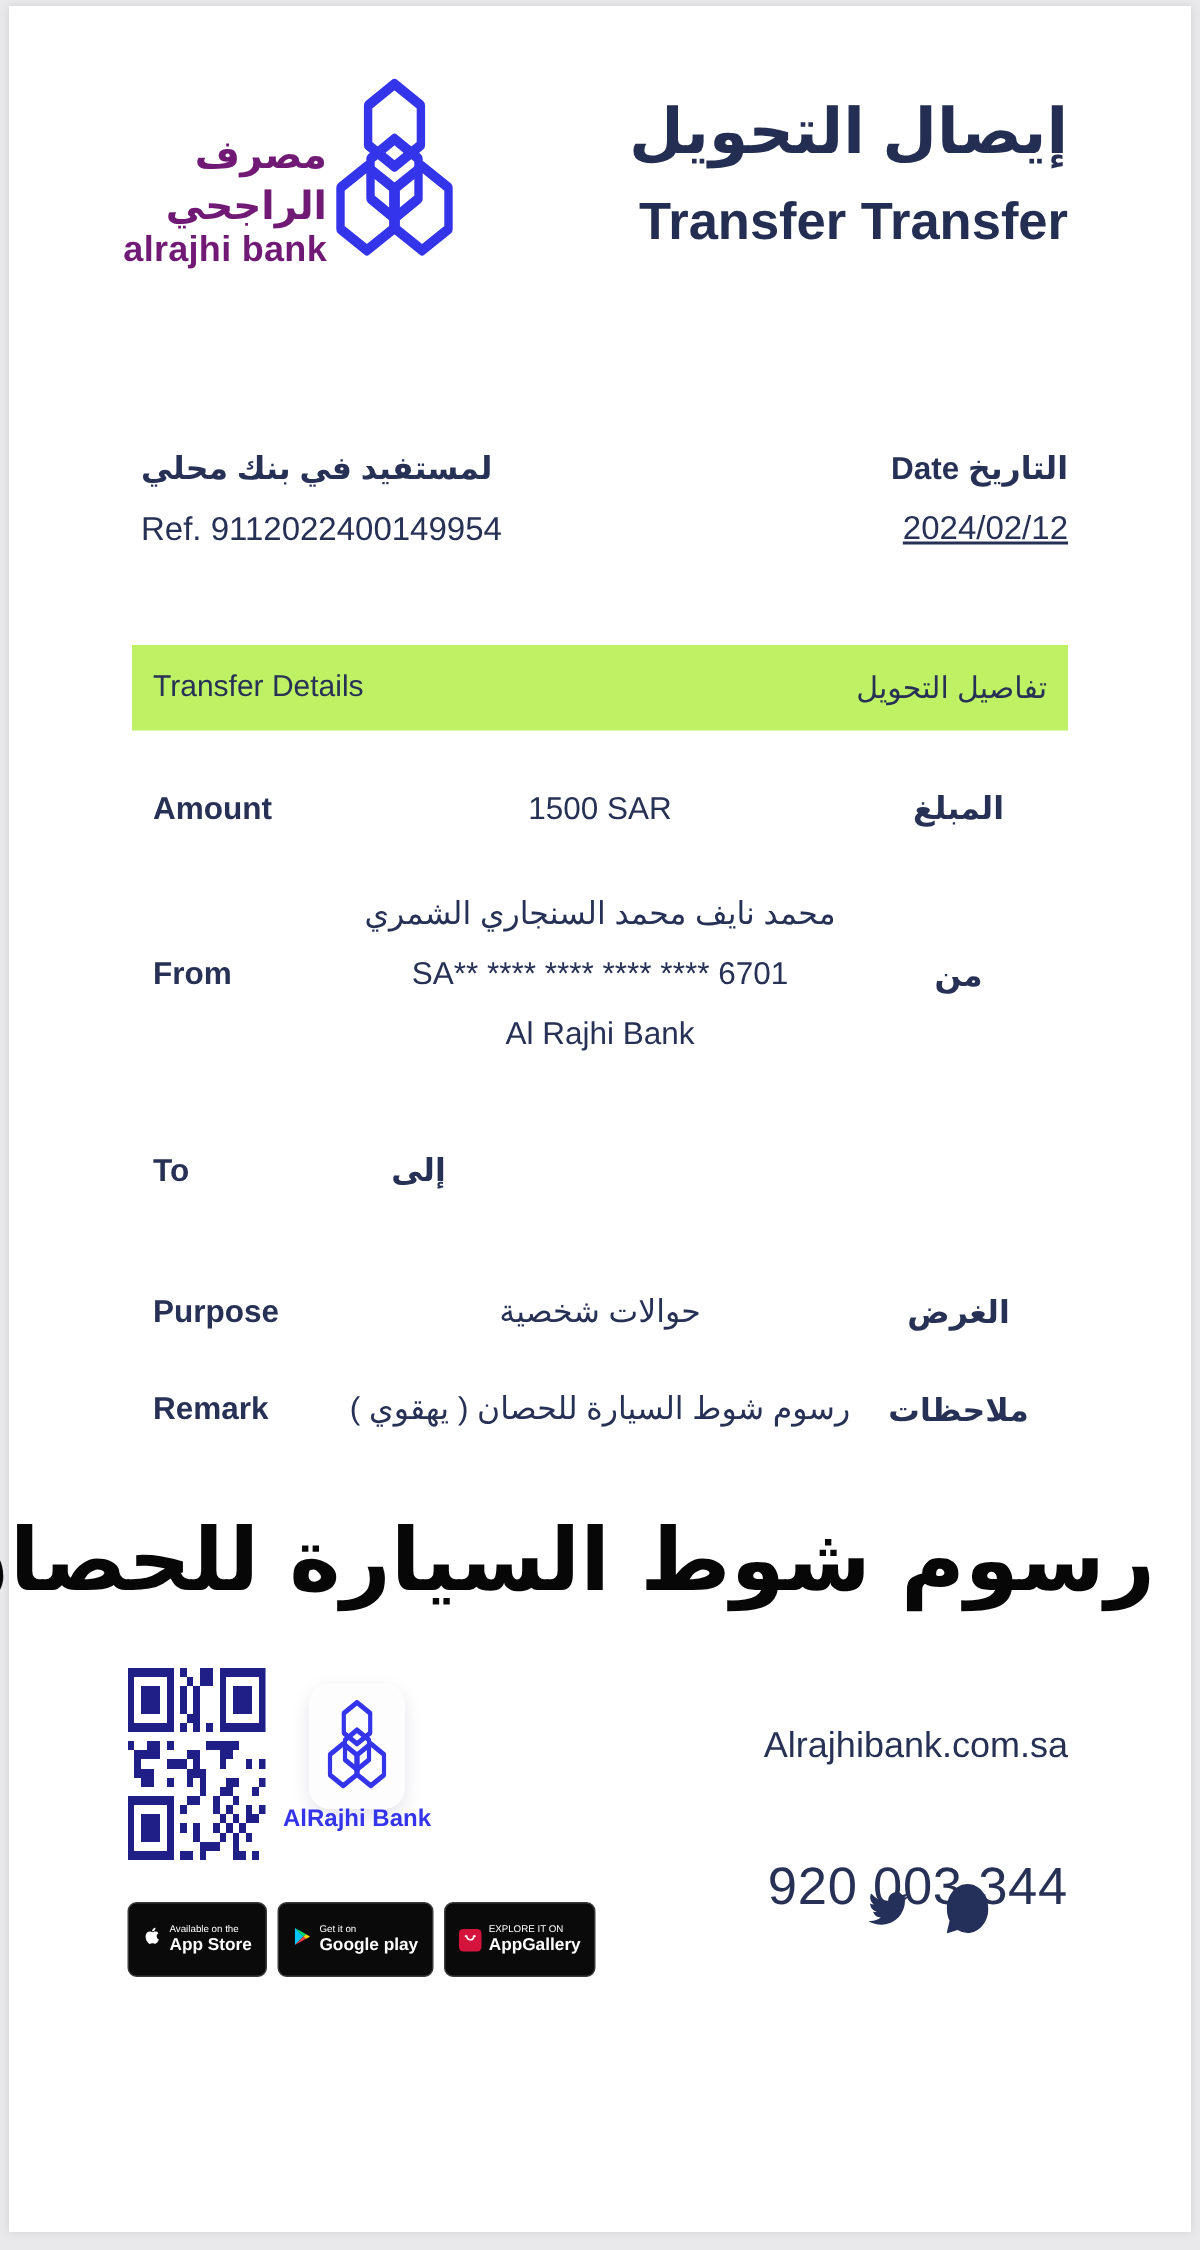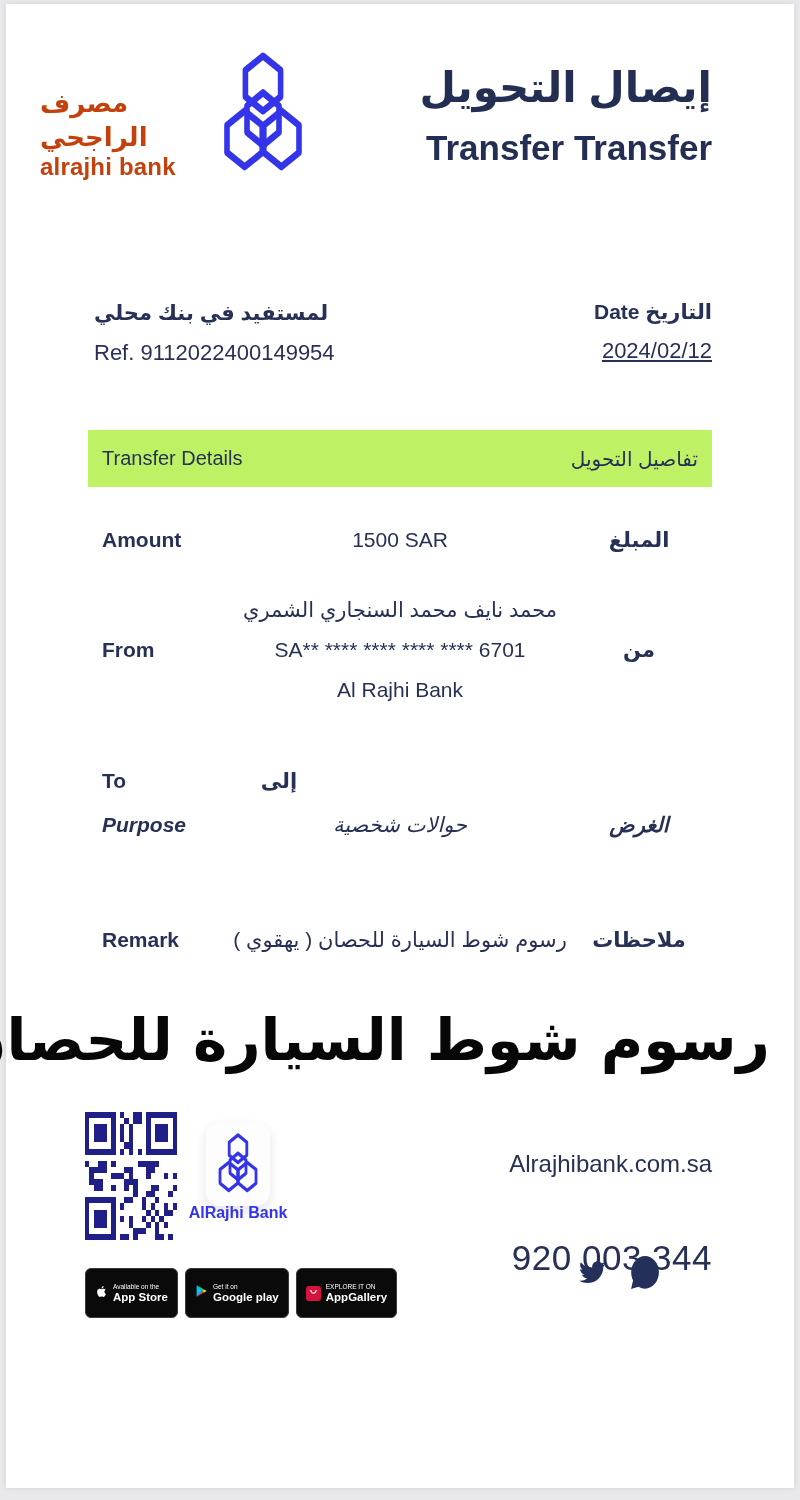--- a/index.html
+++ b/index.html
@@ -9,21 +9,21 @@
     font-family:"Liberation Sans","DejaVu Sans",sans-serif;
     color:#273155;overflow:hidden;
   }
   .card{
     position:absolute;left:6px;right:6px;top:4px;bottom:12px;
     background:#ffffff;box-shadow:0 0 6px rgba(0,0,0,.10);
   }
   .abs{position:absolute;}
 
   
-  .logo-text{left:40px;top:86px;width:178px;text-align:left;color:#c2410c;}
+  .logo-text{left:40px;top:86px;width:178px;text-align:right;color:#701a75;}
   .logo-ar{font-size:26px;font-weight:bold;line-height:34px;direction:rtl;}
   .logo-en{font-size:24px;font-weight:bold;line-height:26px;letter-spacing:.2px;}
   .emblem{left:223px;top:52px;}
   .title-block{right:88px;top:60px;text-align:right;}
   .title-ar{font-size:42px;font-weight:bold;line-height:56px;direction:rtl;color:#232e52;}
   .title-en{font-size:35px;font-weight:bold;line-height:44px;margin-top:10px;color:#232e52;}
 
   
   .meta-left{left:94px;top:298px;}
   .meta-note{font-size:21px;font-weight:600;line-height:30px;}
@@ -38,21 +38,21 @@
     display:flex;justify-content:space-between;align-items:center;padding:0 14px;box-sizing:border-box;
   }
   .details-bar .t{font-size:20px;}
   .row{left:88px;right:88px;display:flex;align-items:center;}
   .row .lbl{width:132px;padding-left:14px;font-weight:bold;font-size:21px;box-sizing:border-box;}
   .row .val{flex:1;text-align:center;font-size:21px;line-height:40px;}
   .row .lbl-ar{width:132px;padding-right:14px;font-weight:bold;font-size:21px;text-align:center;direction:rtl;box-sizing:border-box;}
   .r-amount{top:512px;height:55px;}
   .r-from{top:585px;height:130px;}
   .r-to{top:733px;height:95px;}
-  .r-purpose{top:800px;height:50px;font-style:italic;}
+  .r-purpose{top:850px;height:50px;}
   .r-remark{top:915px;height:50px;}
   .rtl{direction:rtl;}
   .ltr{direction:ltr;}
 
   
   .stamp{
     left:30px;right:30px;top:986px;height:110px;text-align:center;direction:rtl;
     font-family:"DejaVu Serif","DejaVu Sans",serif;font-weight:bold;
     font-size:58px;line-height:108px;color:#070707;white-space:nowrap;
   }

